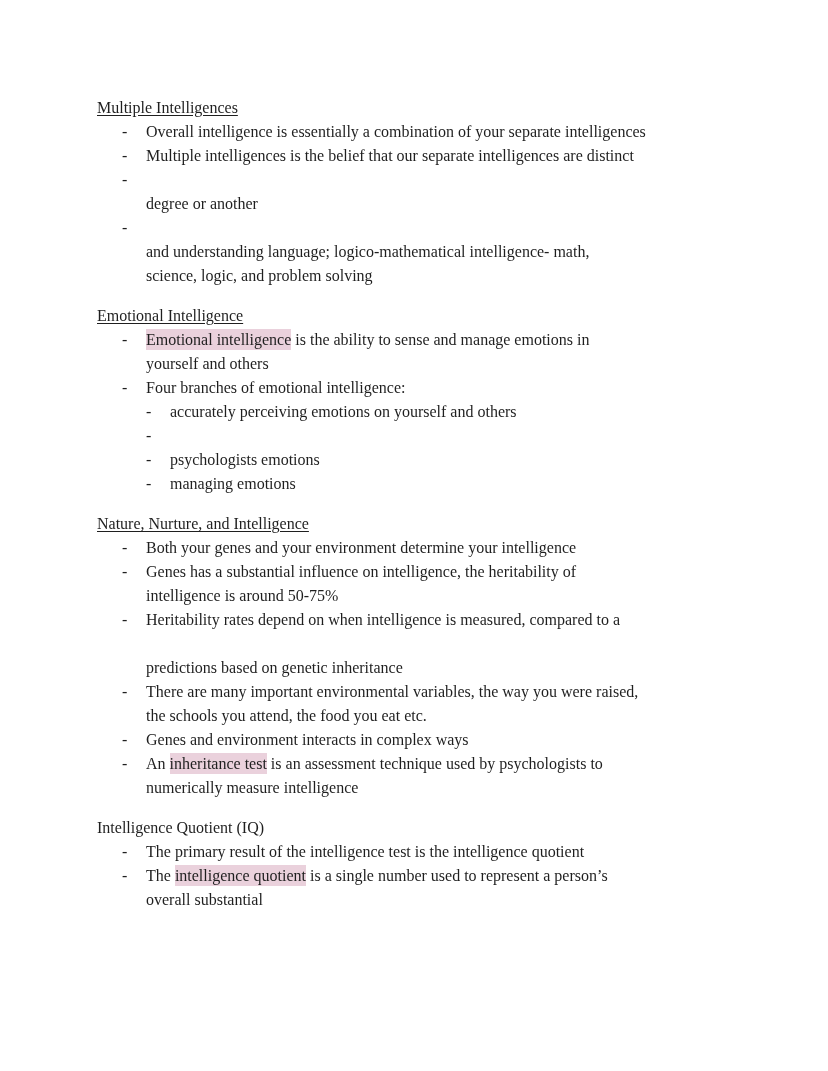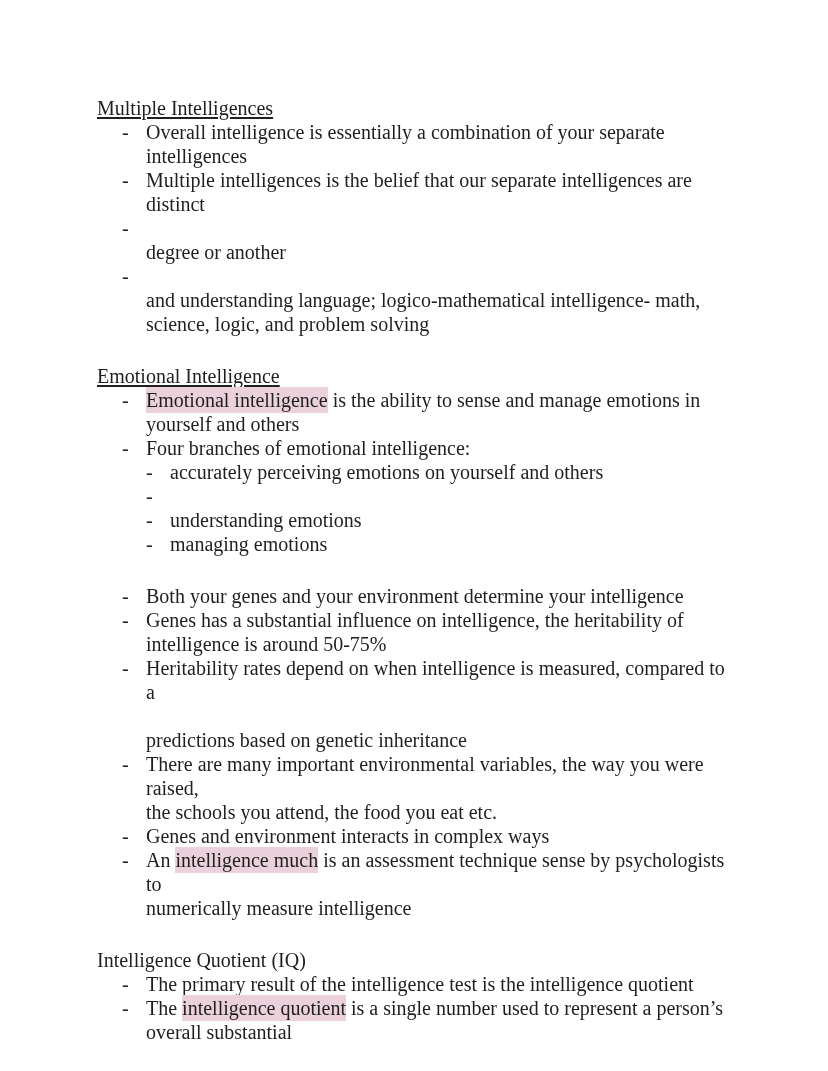--- a/index.html
+++ b/index.html
@@ -10,25 +10,25 @@
   * { margin: 0; padding: 0; box-sizing: border-box; }
   html, body { background: var(--bg); }
   .page {
     position: relative;
     width: 828px;
     height: 1071px;
     background: var(--bg);
     padding: 96px 97px 0 97px;
     overflow: hidden;
     font-family: "Liberation Serif", "DejaVu Serif", serif;
-    font-size: 20px;
+    font-size: 16px;
     line-height: 24px;
     color: var(--text);
   }
-  .section + .section { margin-top: 28px; }
+  .section + .section { margin-top: 16px; }
   .heading { white-space: nowrap; }
   .heading.underline { text-decoration: underline; text-underline-offset: 2px; }
   .heading.bold { font-weight: normal; }
   .bullet { display: flex; align-items: flex-start; }
   .bullet .dash {
     flex: 0 0 24px;
     text-align: left;
   }
   .bullet.lvl1 { padding-left: 25px; }
   .bullet.lvl2 { padding-left: 49px; }
@@ -74,28 +74,29 @@
         </div>
         <div class="bullet lvl2">
           <span class="dash">-</span>
           <span class="btext"><span class="plain">accurately perceiving emotions on yourself and others</span></span>
         </div>
         <div class="bullet lvl2">
           <span class="dash">-</span>
         </div>
         <div class="bullet lvl2">
           <span class="dash">-</span>
-          <span class="btext"><span class="plain">understanding emotions</span></span>
+          <span class="btext"><span class="plain">psychologists emotions</span></span>
         </div>
         <div class="bullet lvl2">
           <span class="dash">-</span>
           <span class="btext"><span class="plain">managing emotions</span></span>
         </div>
       </div>
       <div class="section">
+        <div class="heading underline">Nature, Nurture, and Intelligence</div>
         <div class="bullet lvl1">
           <span class="dash">-</span>
           <span class="btext"><span class="plain">Both your genes and your environment determine your intelligence</span></span>
         </div>
         <div class="bullet lvl1">
           <span class="dash">-</span>
           <span class="btext"><span class="plain">Genes has a substantial influence on intelligence, the heritability of</span><br><span class="plain">intelligence is around 50-75%</span></span>
         </div>
         <div class="bullet lvl1">
           <span class="dash">-</span>
@@ -104,21 +105,21 @@
         <div class="bullet lvl1">
           <span class="dash">-</span>
           <span class="btext"><span class="plain">There are many important environmental variables, the way you were raised,</span><br><span class="plain">the schools you attend, the food you eat etc.</span></span>
         </div>
         <div class="bullet lvl1">
           <span class="dash">-</span>
           <span class="btext"><span class="plain">Genes and environment interacts in complex ways</span></span>
         </div>
         <div class="bullet lvl1">
           <span class="dash">-</span>
-          <span class="btext"><span class="plain">An </span><span class="hl">intelligence much</span><span class="plain"> is an assessment technique sense by psychologists to</span><br><span class="plain">numerically measure intelligence</span></span>
+          <span class="btext"><span class="plain">An </span><span class="hl">inheritance test</span><span class="plain"> is an assessment technique used by psychologists to</span><br><span class="plain">numerically measure intelligence</span></span>
         </div>
       </div>
       <div class="section">
         <div class="heading bold">Intelligence Quotient (IQ)</div>
         <div class="bullet lvl1">
           <span class="dash">-</span>
           <span class="btext"><span class="plain">The primary result of the intelligence test is the intelligence quotient</span></span>
         </div>
         <div class="bullet lvl1">
           <span class="dash">-</span>

